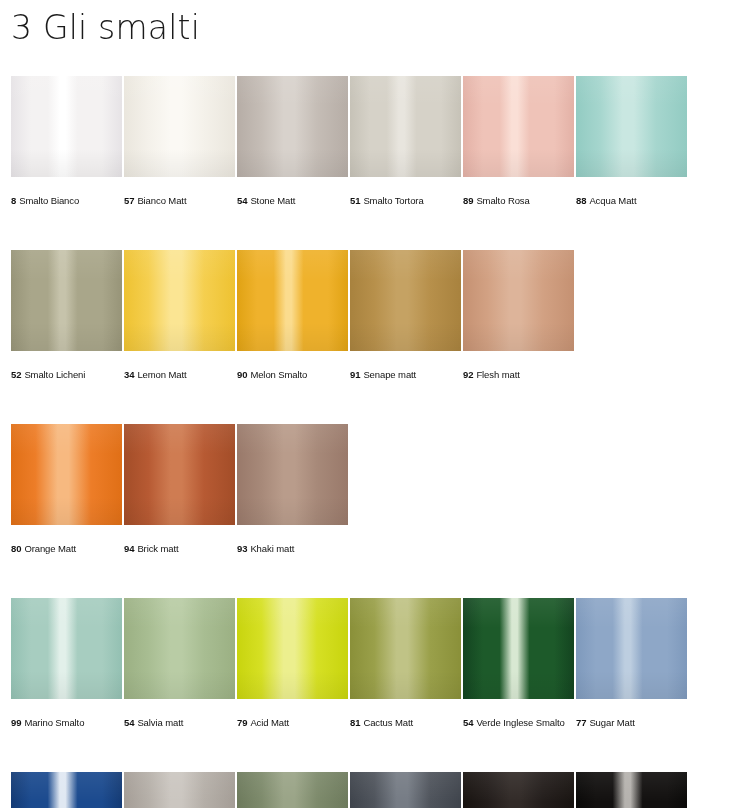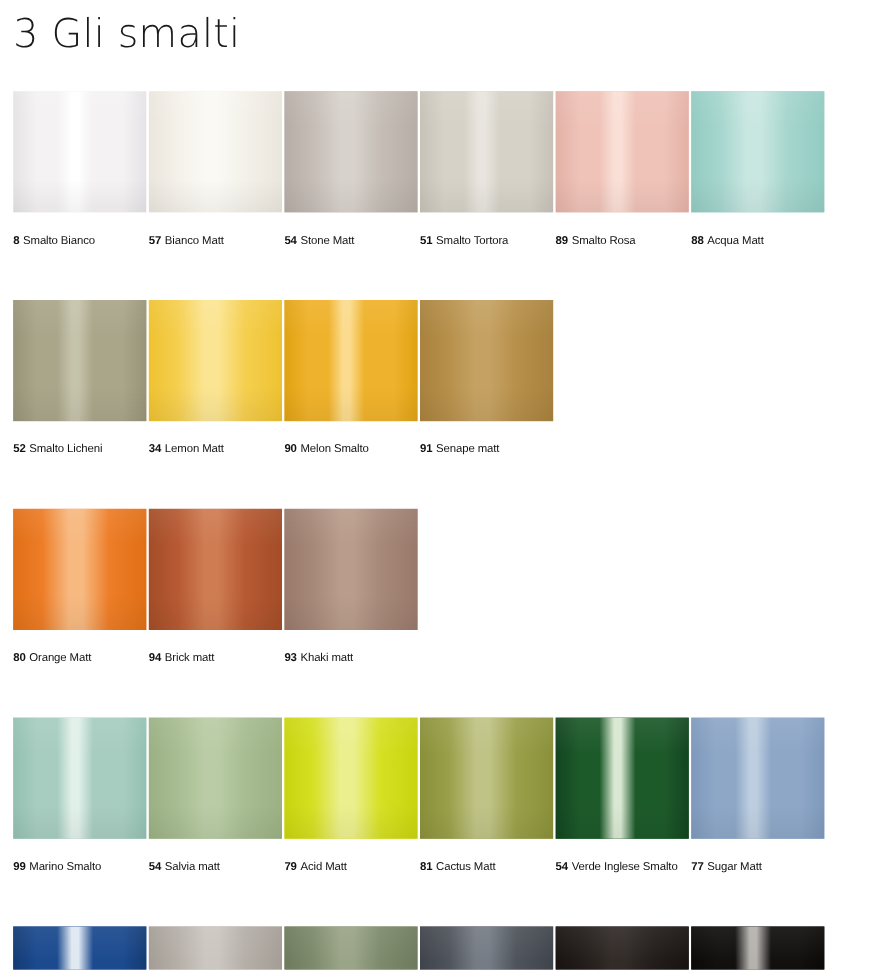--- a/index.html
+++ b/index.html
@@ -149,20 +149,27 @@
           </div>
           <div class="swatch-caption"><span class="swatch-code">90</span><span class="swatch-name">Melon Smalto</span></div>
         </div>
         <div class="swatch-cell">
           <div class="swatch-chip" style="background: rgb(183, 144, 75);">
             <div class="chip-sheen" style="background: linear-gradient(to right, rgb(168, 130, 62) 0%, rgb(183, 144, 75) 22%, rgb(197, 162, 99) 42%, rgb(197, 162, 99) 52%, rgb(183, 144, 75) 72%, rgb(168, 130, 62) 100%);"></div>
             <div class="chip-sheen" style="background: linear-gradient(rgba(255, 255, 255, 0.07) 0%, rgba(255, 255, 255, 0) 30%, rgba(0, 0, 0, 0) 72%, rgba(0, 0, 0, 0.05) 100%);"></div>
           </div>
           <div class="swatch-caption"><span class="swatch-code">91</span><span class="swatch-name">Senape matt</span></div>
         </div>
+        <div class="swatch-cell">
+          <div class="swatch-chip" style="background: rgb(210, 161, 131);">
+            <div class="chip-sheen" style="background: linear-gradient(to right, rgb(197, 145, 114) 0%, rgb(210, 161, 131) 22%, rgb(221, 180, 154) 42%, rgb(221, 180, 154) 52%, rgb(210, 161, 131) 72%, rgb(197, 145, 114) 100%);"></div>
+            <div class="chip-sheen" style="background: linear-gradient(rgba(255, 255, 255, 0.07) 0%, rgba(255, 255, 255, 0) 30%, rgba(0, 0, 0, 0) 72%, rgba(0, 0, 0, 0.05) 100%);"></div>
+          </div>
+          <div class="swatch-caption"><span class="swatch-code">92</span><span class="swatch-name">Flesh matt</span></div>
+        </div>
       </div>
       <div class="swatch-row">
         <div class="swatch-cell">
           <div class="swatch-chip" style="background: rgb(237, 125, 40);">
             <div class="chip-sheen" style="background: linear-gradient(to right, rgb(224, 111, 22) 0%, rgb(237, 125, 40) 22%, rgb(247, 185, 128) 42%, rgb(247, 185, 128) 52%, rgb(237, 125, 40) 72%, rgb(224, 111, 22) 100%);"></div>
             <div class="chip-sheen" style="background: linear-gradient(rgba(255, 255, 255, 0.07) 0%, rgba(255, 255, 255, 0) 30%, rgba(0, 0, 0, 0) 72%, rgba(0, 0, 0, 0.05) 100%);"></div>
           </div>
           <div class="swatch-caption"><span class="swatch-code">80</span><span class="swatch-name">Orange Matt</span></div>
         </div>
         <div class="swatch-cell">

